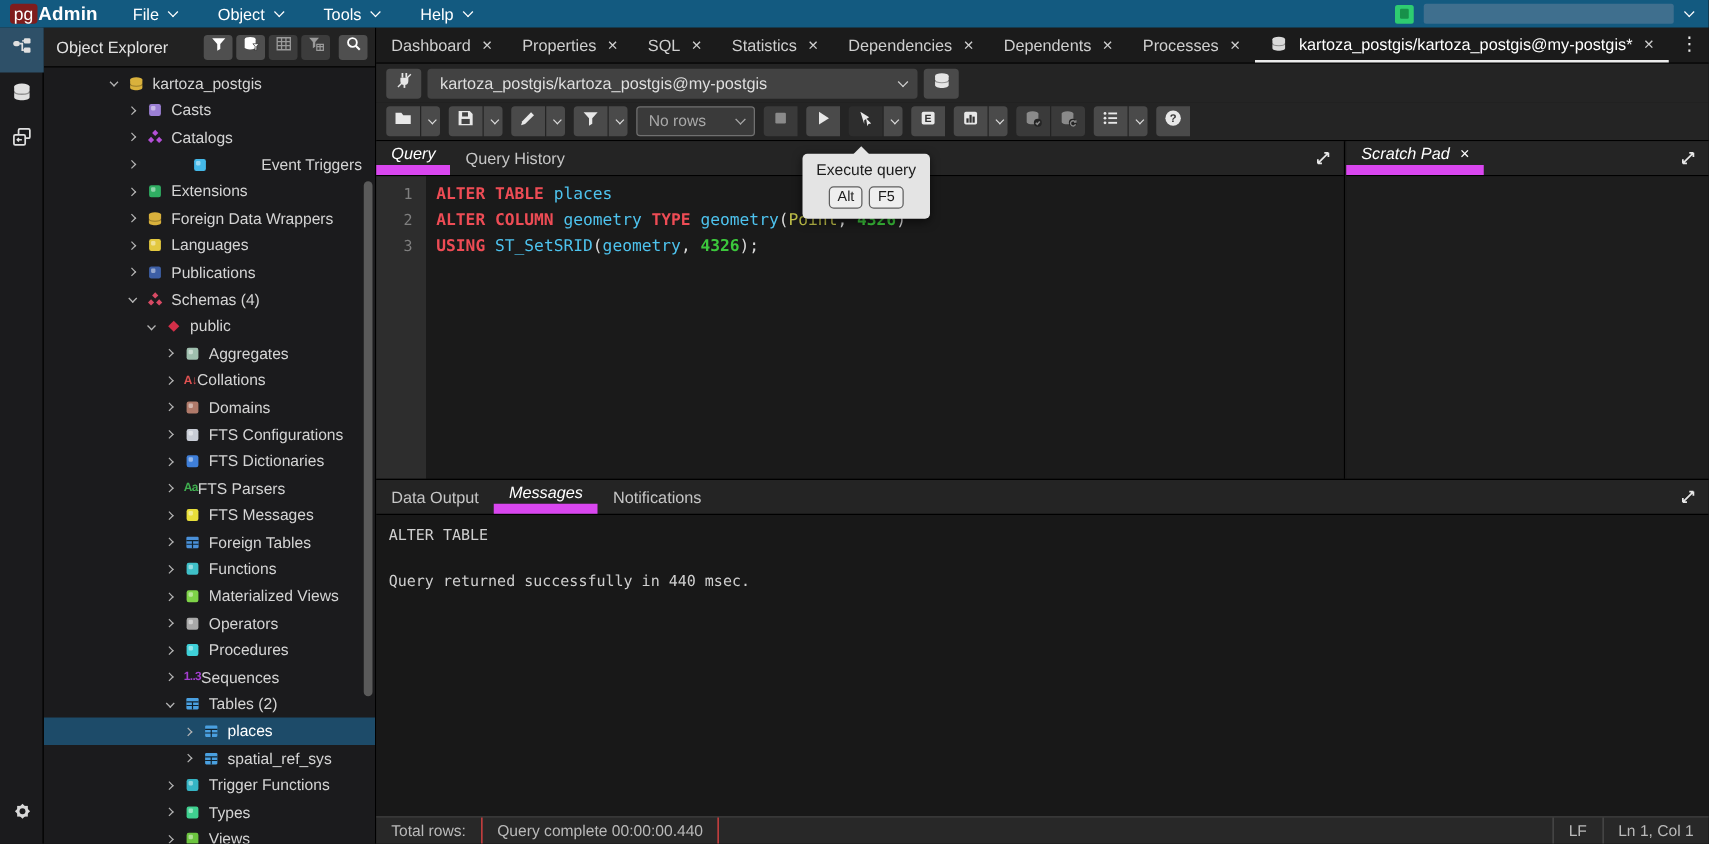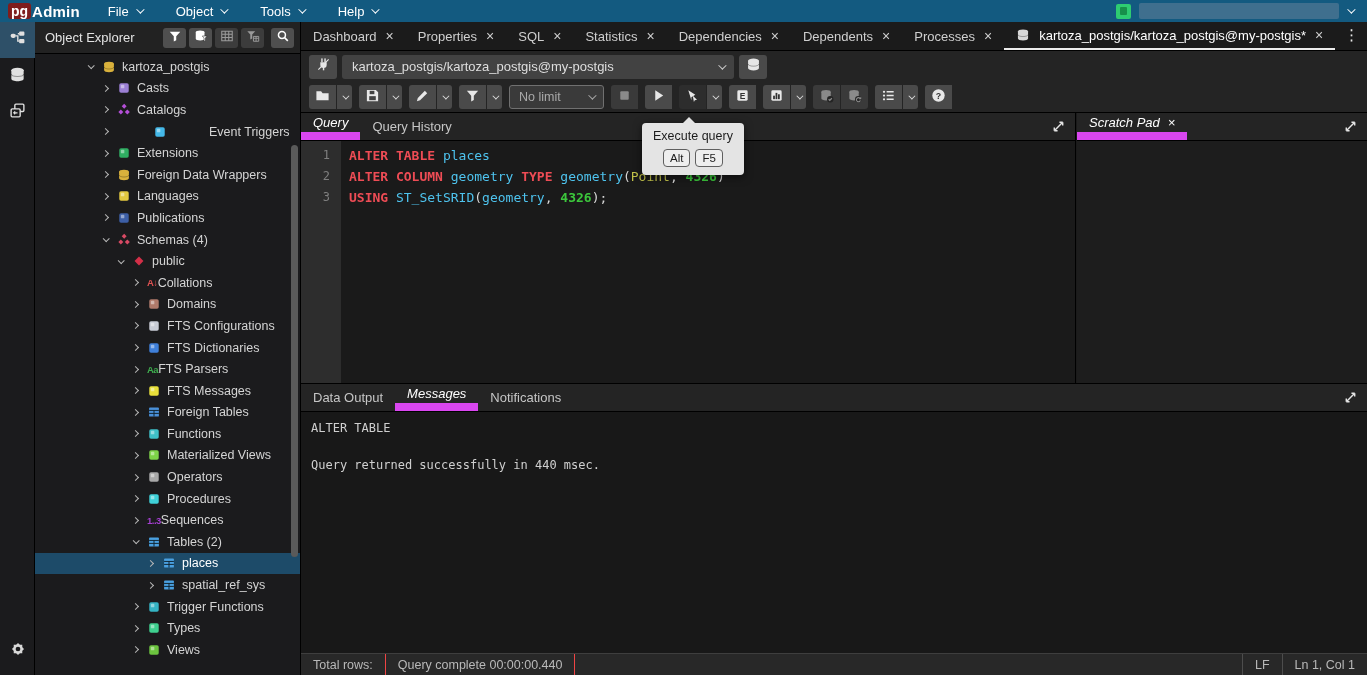--- a/index.html
+++ b/index.html
@@ -3,21 +3,21 @@
 <meta charset="utf-8">
 <style>
   * { margin:0; padding:0; box-sizing:border-box; }
   html,body { width:1367px; height:675px; background:#111; }
   body { font-family:"Liberation Sans", sans-serif; overflow:hidden; }
   #app { position:relative; width:1367px; height:675px; background:#1a1a1a; overflow:hidden; }
 
   
   #topbar { position:absolute; left:0; top:0; width:1367px; height:22px; background:#135a80; display:flex; align-items:center; z-index:5; }
   .logo { display:flex; align-items:center; margin-left:8px; margin-right:28px; }
-  .logo-pg { background:#7f1d1d; color:#fff; font-weight:bold; font-size:14px; line-height:16px; padding:0 3px; border-radius:3px; }
+  .logo-pg { background:#7f1d1d; color:#fff; font-weight:normal; font-size:14px; line-height:16px; padding:0 3px; border-radius:3px; }
   .logo-admin { color:#fff; font-weight:bold; font-size:15px; letter-spacing:.2px; margin-left:1px; }
   #menus { display:flex; gap:34px; }
   .menu-item { color:#fff; font-size:13px; display:flex; align-items:center; gap:7px; cursor:default; }
   .chev { width:6px; height:6px; border-right:1.5px solid currentColor; border-bottom:1.5px solid currentColor; display:inline-block; }
   .chev.down { transform:rotate(45deg) translateY(-2px); }
   .topbar-right { margin-left:auto; display:flex; align-items:center; gap:8px; margin-right:14px; }
   .user-avatar { width:15px; height:15px; background:#2ecc71; border-radius:2px; position:relative; }
   .user-avatar::after { content:""; position:absolute; left:4px; top:3px; width:7px; height:8px; background:#17904a; border-radius:1px; }
   .user-redacted { width:200px; height:16px; background:#3f6f8e; border-radius:2px; }
   .topbar-right .chev { color:#fff; }
@@ -310,20 +310,30 @@
           <i class="tchev down"></i>
           <span class="ticon">
             <svg width="14" height="14" viewBox="0 0 16 16">
               <rect x="4.4" y="4.4" width="7.2" height="7.2" fill="#d32f48" transform="rotate(45 8 8)"></rect>
             </svg>
           </span>
           <span>public</span>
         </div>
         <div class="trow" style="padding-left: 98px;">
           <i class="tchev right"></i>
+          <span class="ticon">
+            <svg width="14" height="14" viewBox="0 0 16 16">
+              <rect x="2.6" y="2.6" width="10.8" height="10.8" rx="2" fill="#9fbfae"></rect>
+              <rect x="4.4" y="4.4" width="4" height="4" rx="1" fill="rgba(255,255,255,.45)"></rect>
+            </svg>
+          </span>
+          <span>Aggregates</span>
+        </div>
+        <div class="trow" style="padding-left: 98px;">
+          <i class="tchev right"></i>
           <span class="ticon-text" style="color:#e05252">A↓</span>
           <span>Collations</span>
         </div>
         <div class="trow" style="padding-left: 98px;">
           <i class="tchev right"></i>
           <span class="ticon">
             <svg width="14" height="14" viewBox="0 0 16 16">
               <rect x="2.6" y="2.6" width="10.8" height="10.8" rx="2" fill="#b07a6a"></rect>
               <rect x="4.4" y="4.4" width="4" height="4" rx="1" fill="rgba(255,255,255,.45)"></rect>
             </svg>
@@ -590,21 +600,21 @@
           <div class="tbtn">
             <span><svg width="15" height="15" viewBox="0 0 16 16" xmlns="http://www.w3.org/2000/svg">
                 <path d="M2 3h12l-4.6 5.2v4.6l-2.8 1.6V8.2z" fill="#e8e8e8"></path>
               </svg></span>
           </div>
           <div class="tbtn ddown">
             <i class="chev down"></i>
           </div>
         </div>
         <div id="limit-select">
-          <span>No limit</span>
+          <span>No rows</span>
           <i class="chev down"></i>
         </div>
         <div class="tgroup">
           <div class="tbtn disabled">
             <span><svg width="15" height="15" viewBox="0 0 16 16" xmlns="http://www.w3.org/2000/svg">
                 <rect x="3.5" y="3.5" width="9" height="9" rx="1" fill="#8a8a8a"></rect>
               </svg></span>
           </div>
         </div>
         <div class="tgroup">

